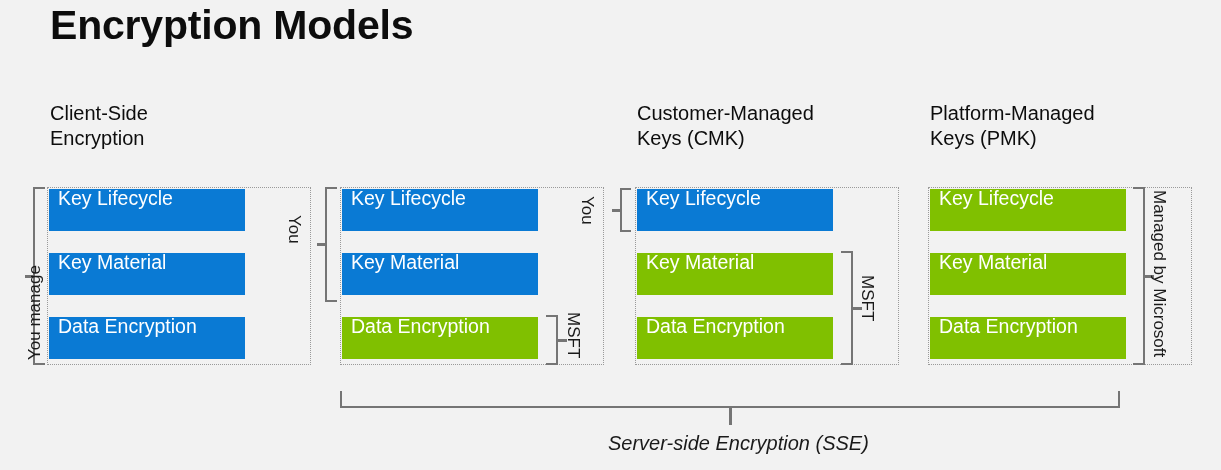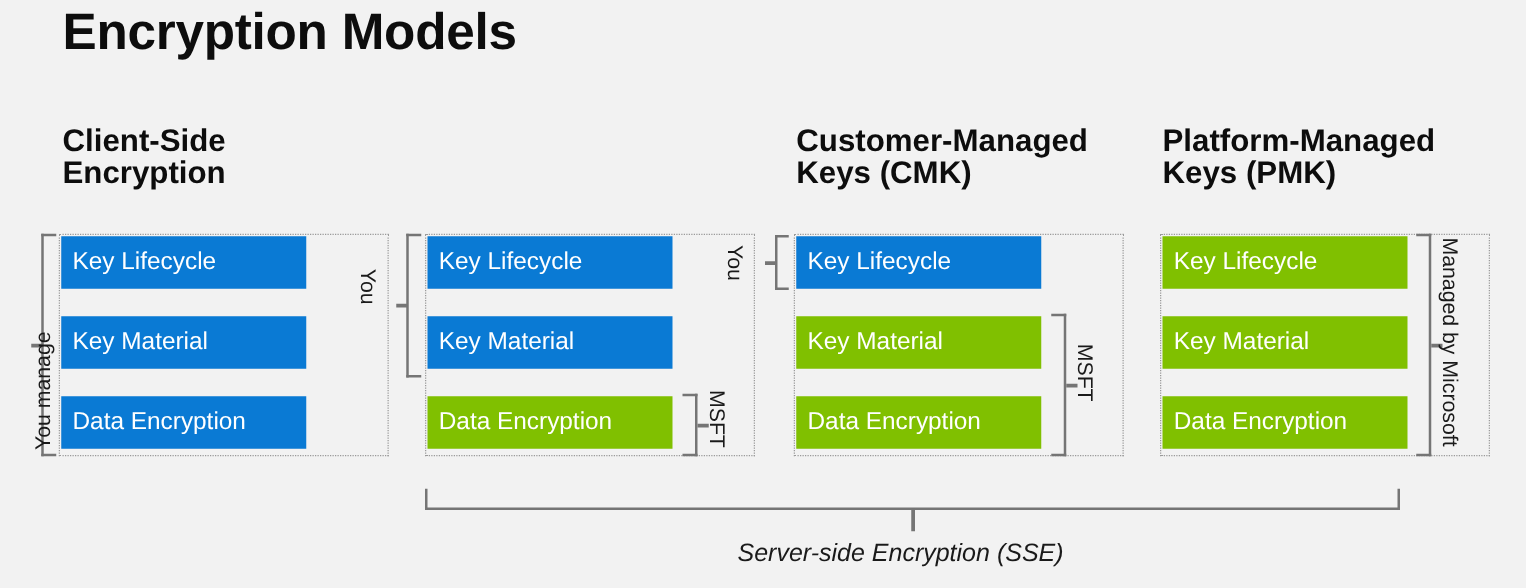--- a/index.html
+++ b/index.html
@@ -30,40 +30,39 @@
     font-size: 41px;
     font-weight: bold;
     color: #0d0d0d;
     letter-spacing: -0.2px;
     white-space: nowrap;
   }
 
   
   .col-header {
     position: absolute;
-    font-size: 25px;
-    font-weight: bold;
+    font-size: 20px;
+    font-weight: normal;
     color: #0d0d0d;
     line-height: 25px;
     white-space: pre-line;
   }
 
   
   .dotted-box {
     position: absolute;
     border: 1px dotted #9a9a9a;
     box-sizing: border-box;
     background: transparent;
   }
 
   
   .bar {
     position: absolute;
     display: flex;
-    align-items: center;
     box-sizing: border-box;
     padding-left: 9px;
   }
   .bar-label {
     font-size: 19.5px;
     color: #ffffff;
     line-height: 1;
     white-space: nowrap;
   }
 
@@ -214,15 +213,15 @@
   <div class="bar" style="left:930px; top:317px; width:196px; height:42px; background:#80c000;">
     <span class="bar-label">Data Encryption</span>
   </div>
 
   <div class="bracket right" style="left:1133px; top:187px; width:12px; height:178px;"></div>
   <div class="bracket-tick" style="left:1145px; top:275px; width:9px;"></div>
   <div class="vlabel down" style="left:1168px; top:190px;">Managed by Microsoft</div>
 
   <div class="sse-bracket" style="left:340px; top:391px; width:780px; height:17px;"></div>
   <div class="sse-stem" style="left:729px; top:407px; height:18px;"></div>
-  <div class="sse-label" style="left:590px; top:432px;text-align:right;">Server-side Encryption (SSE)</div>
+  <div class="sse-label" style="left:608px; top:432px;text-align:right;">Server-side Encryption (SSE)</div>
 
 </div>
 
 </body></html>

